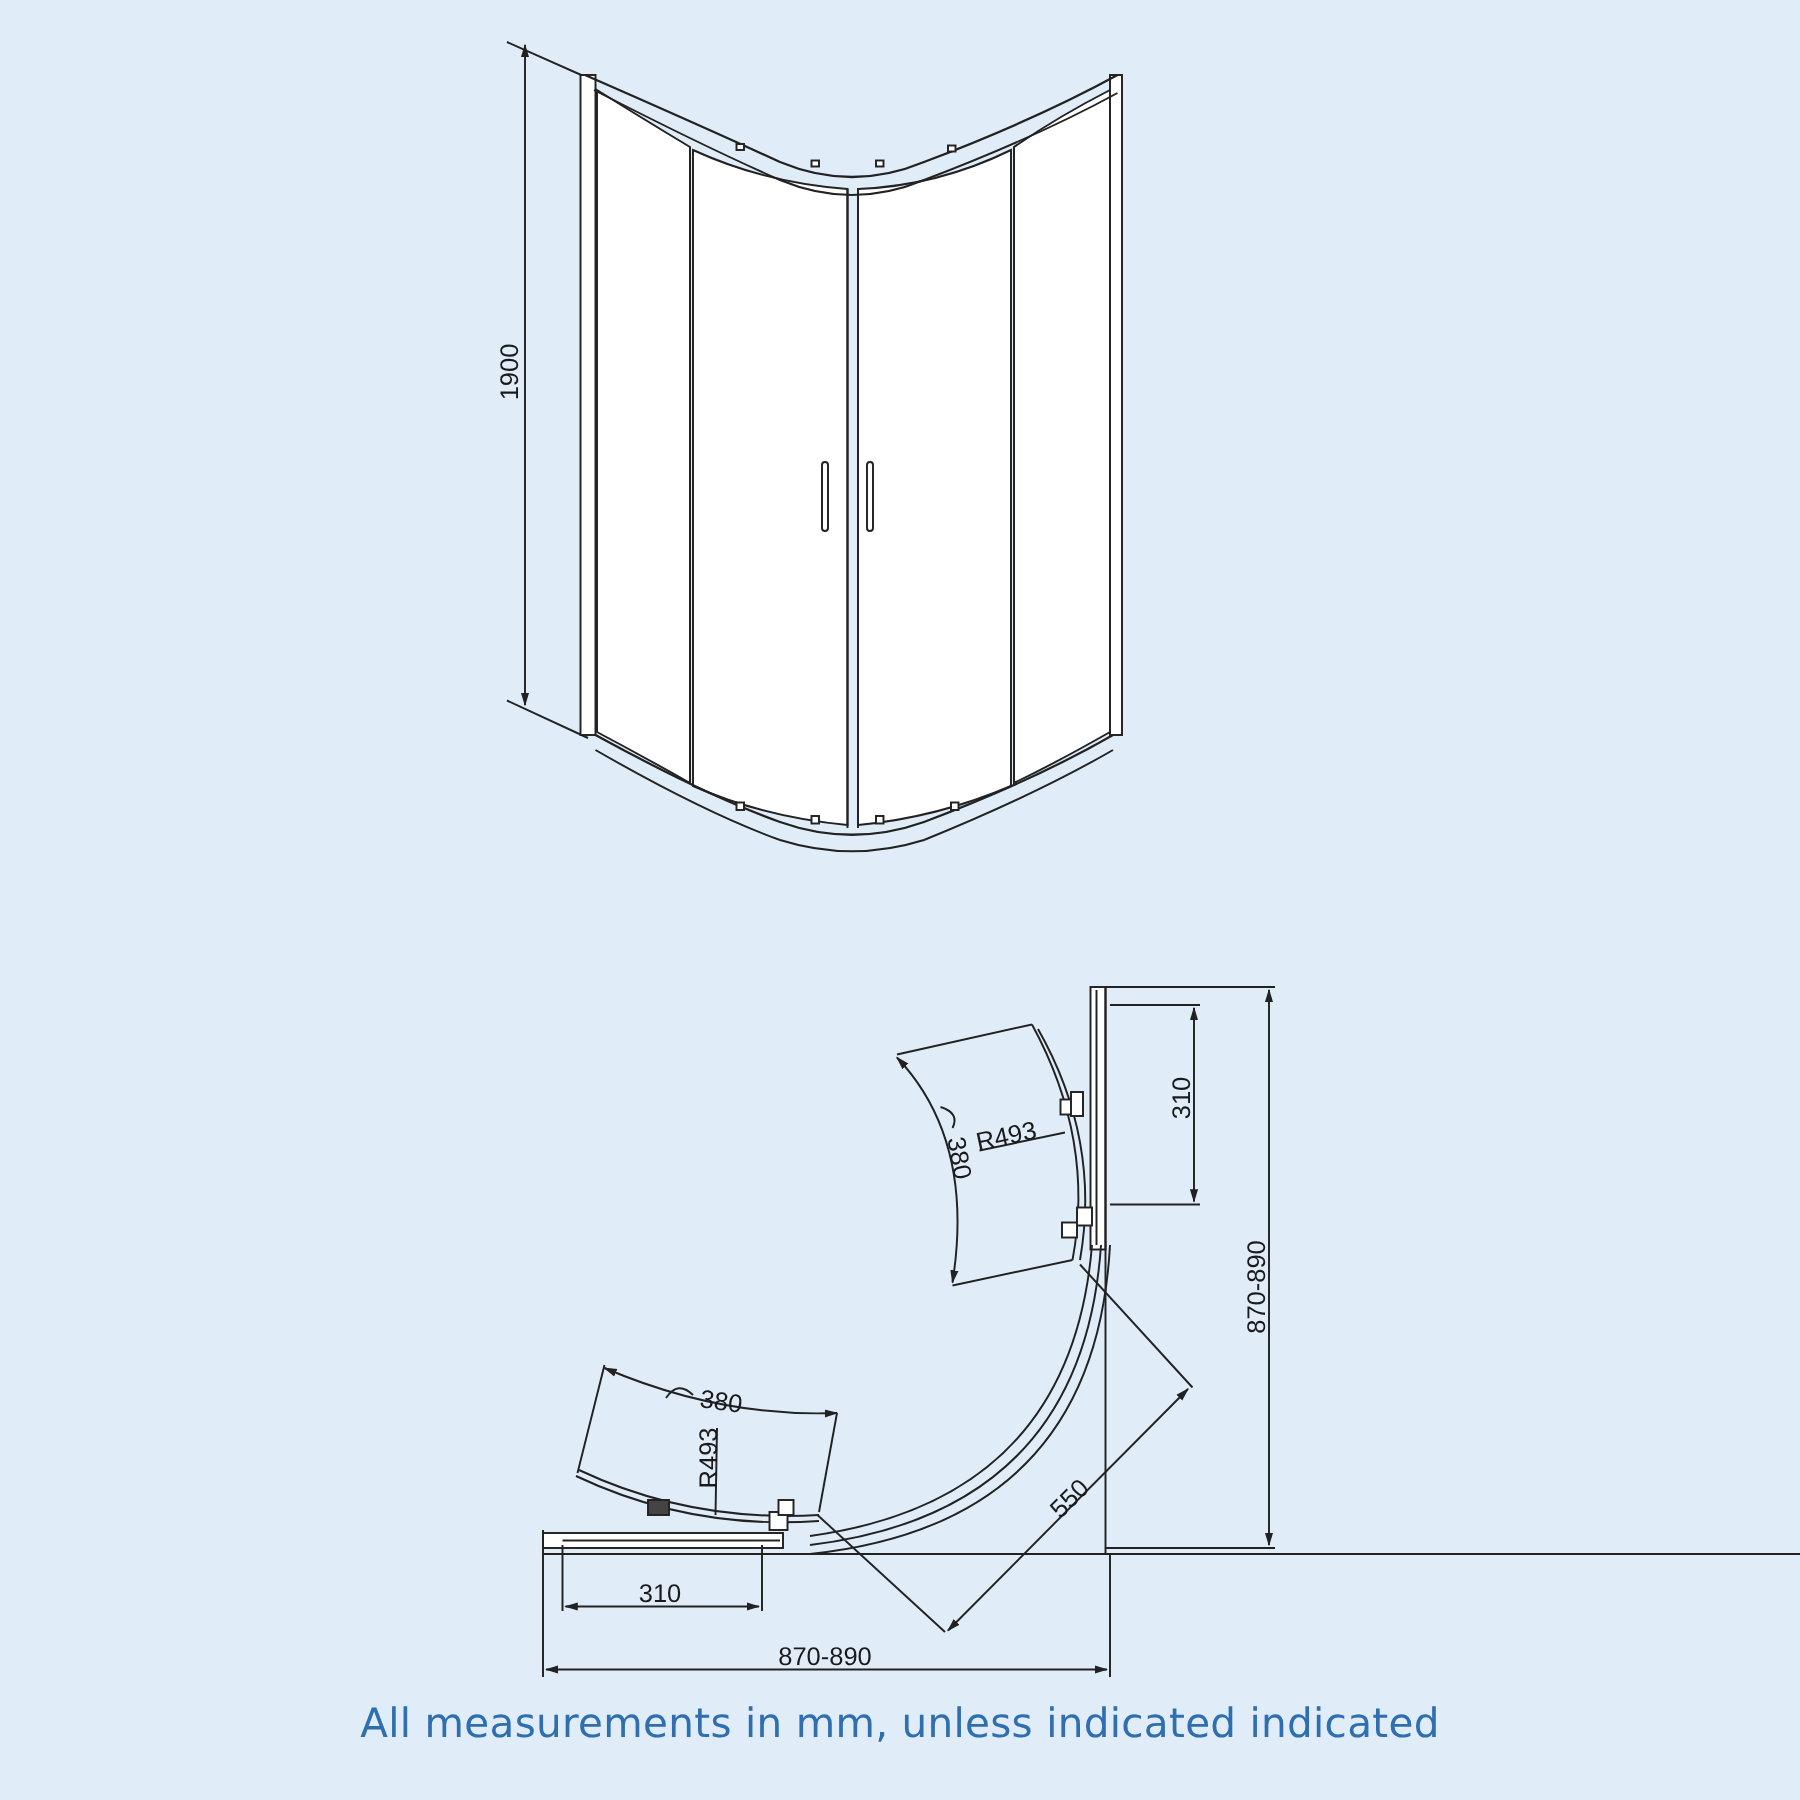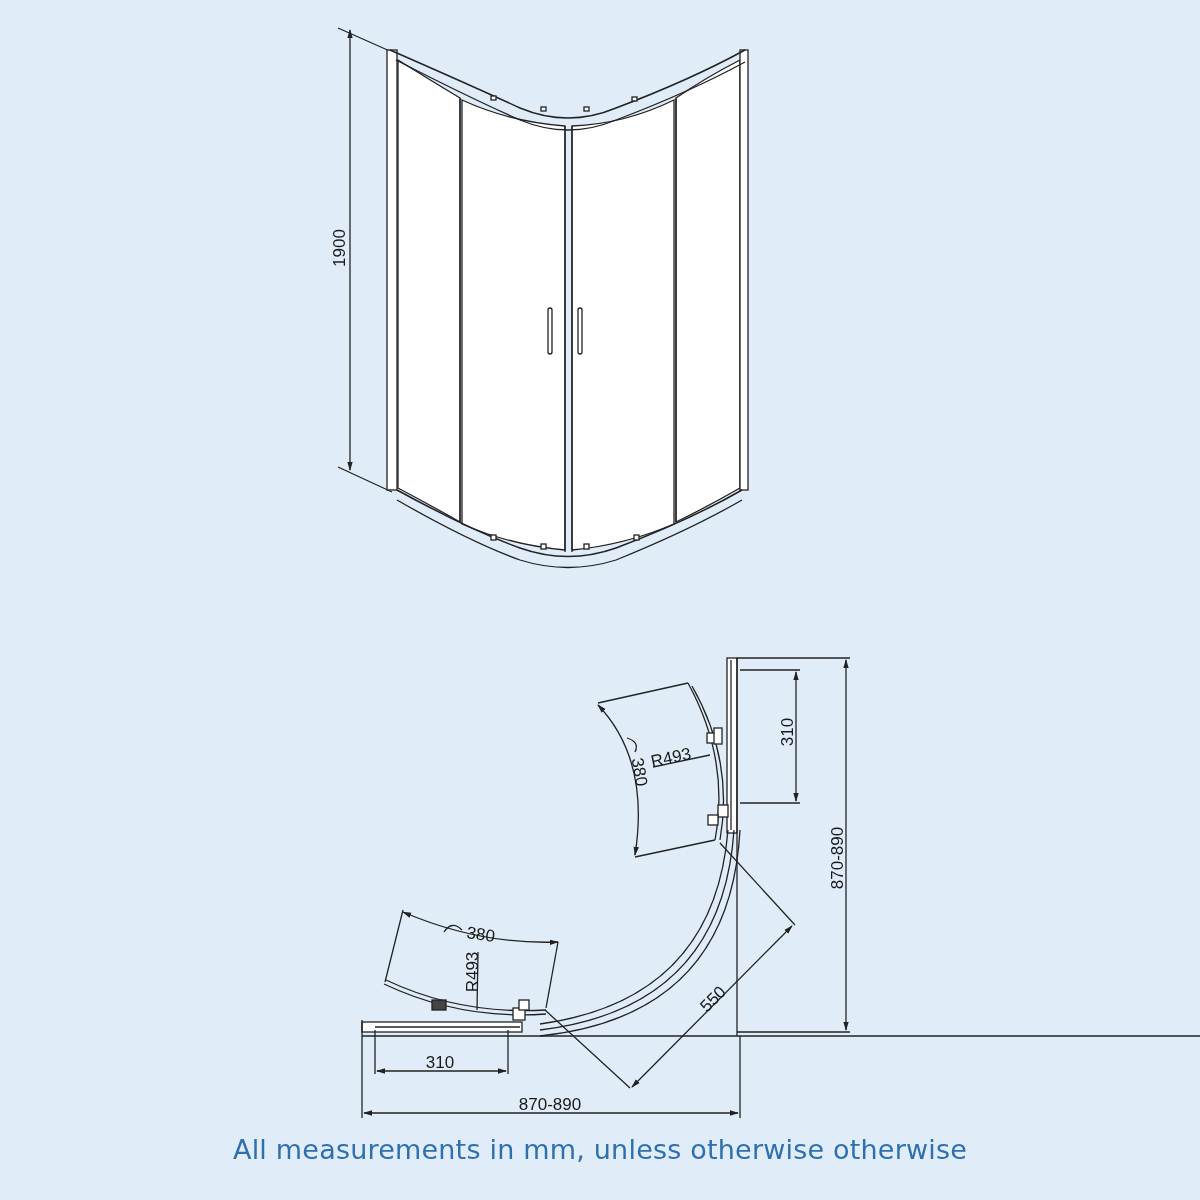--- a/index.html
+++ b/index.html
@@ -151,13 +151,13 @@
   <text class="dim-text" x="550" y="1110" text-anchor="middle">870-890</text>
   <text class="dim-text" transform="translate(793,732) rotate(-90)" text-anchor="middle">310</text>
   <text class="dim-text" x="440" y="1068" text-anchor="middle">310</text>
   <text class="dim-text" transform="translate(717,1003) rotate(-45)" text-anchor="middle">550</text>
   <text class="dim-text" transform="translate(672,763) rotate(-12)" text-anchor="middle">R493</text>
   <text class="dim-text" transform="translate(634,773) rotate(80)" text-anchor="middle">380</text>
   <text class="dim-text" transform="translate(478,972) rotate(-90)" text-anchor="middle">R493</text>
   <text class="dim-text" transform="translate(480,940) rotate(8)" text-anchor="middle">380</text>
 </svg>
 
-<div class="footer-note">All measurements in mm, unless otherwise otherwise</div>
+<div class="footer-note">All measurements in mm, unless indicated indicated</div>
 
 </body></html>

